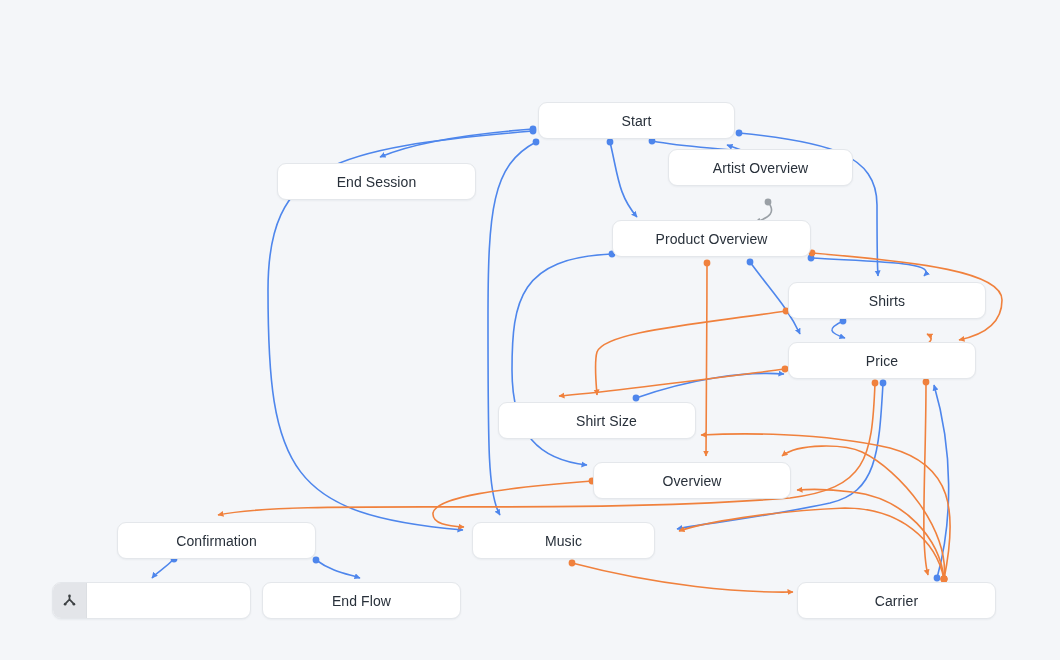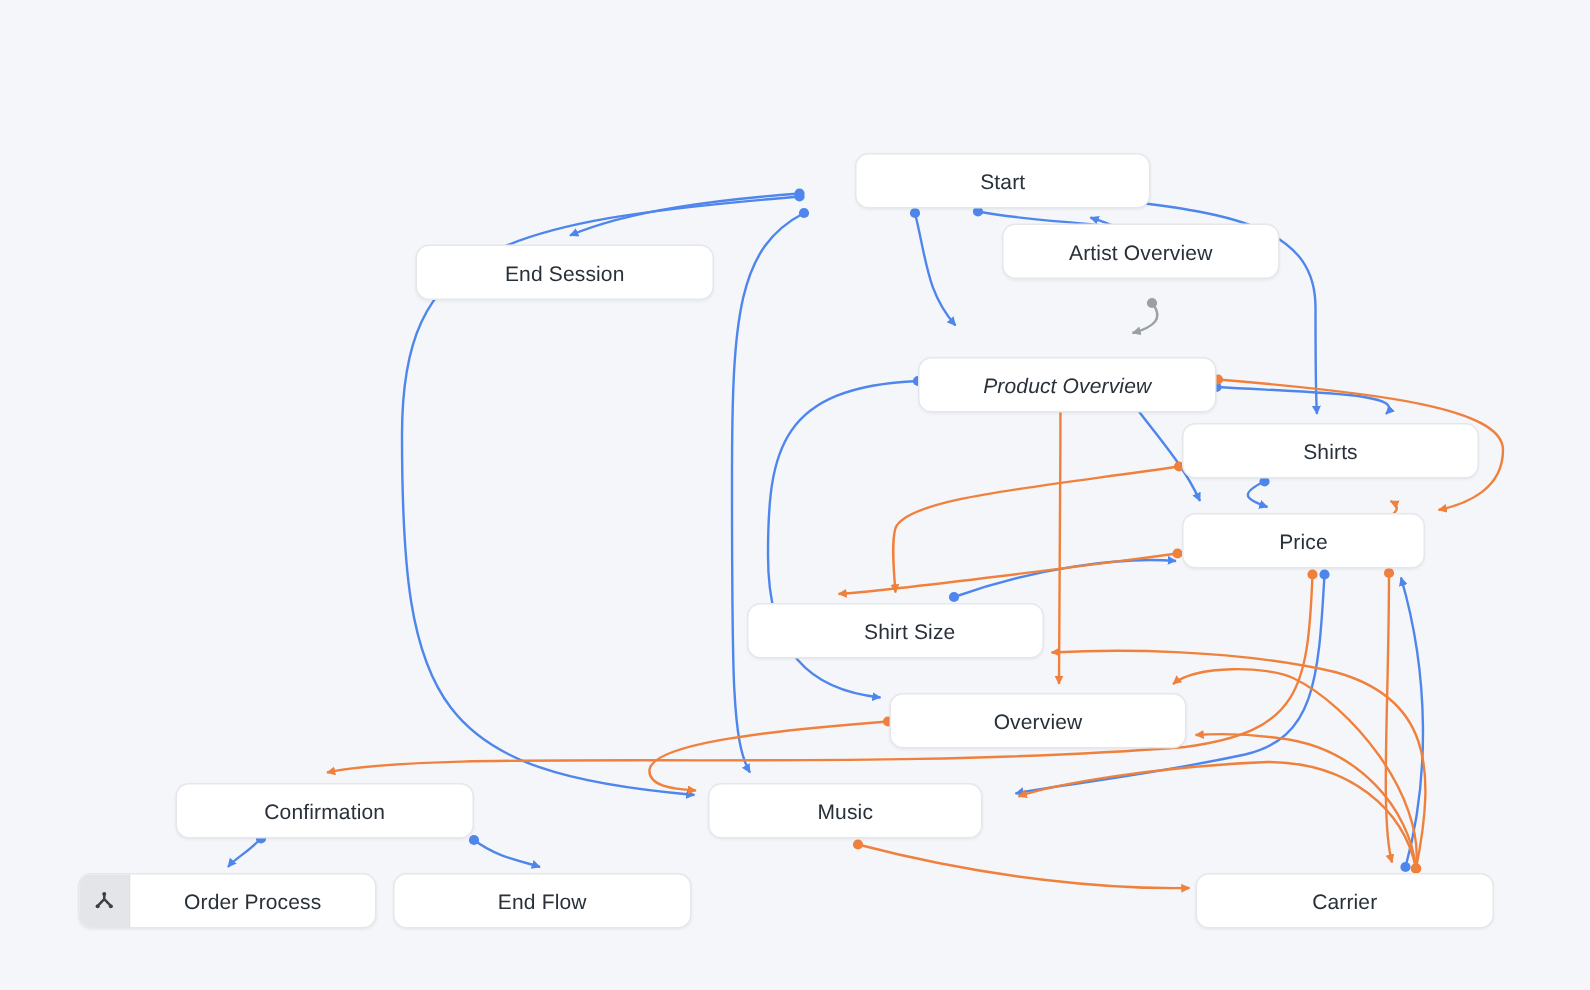--- a/index.html
+++ b/index.html
@@ -105,36 +105,36 @@
         <circle cx="944" cy="579" r="3.4" fill="#f0813d" class="port"></circle>
         <circle cx="944" cy="579" r="3.4" fill="#f0813d" class="port"></circle>
         <circle cx="944" cy="579" r="3.4" fill="#f0813d" class="port"></circle>
         <circle cx="944" cy="579" r="3.4" fill="#f0813d" class="port"></circle>
         <circle cx="572" cy="563" r="3.4" fill="#f0813d" class="port"></circle>
         <circle cx="592" cy="481" r="3.4" fill="#f0813d" class="port"></circle>
         <circle cx="768" cy="202" r="3.4" fill="#9aa0a6" class="port"></circle>
       </g>
   </svg>
   <div id="node-layer">
-      <div class="node" style="left: 538px; top: 102px; width: 197px; height: 37px; margin-left: 32px;">
+      <div class="node" style="left: 538px; top: 102px; width: 197px; height: 37px;">
         <span class="label">Start</span>
       </div>
       <div class="node" style="left: 277px; top: 163px; width: 199px; height: 37px;">
         <span class="label">End Session</span>
       </div>
       <div class="node" style="left: 668px; top: 149px; width: 185px; height: 37px;">
         <span class="label">Artist Overview</span>
       </div>
-      <div class="node" style="left: 612px; top: 238px; width: 199px; height: 37px; font-style: italic;">
+      <div class="node" style="left: 612px; top: 220px; width: 199px; height: 37px;">
         <span class="label">Product Overview</span>
       </div>
       <div class="node" style="left: 788px; top: 282px; width: 198px; height: 37px;">
         <span class="label">Shirts</span>
       </div>
-      <div class="node" style="left: 788px; top: 342px; width: 162px; height: 37px;">
+      <div class="node" style="left: 788px; top: 342px; width: 188px; height: 37px;">
         <span class="label">Price</span>
       </div>
       <div class="node" style="left: 498px; top: 402px; width: 198px; height: 37px; padding-left: 19px;">
         <span class="label">Shirt Size</span>
       </div>
       <div class="node" style="left: 593px; top: 462px; width: 198px; height: 37px;">
         <span class="label">Overview</span>
       </div>
       <div class="node" style="left: 117px; top: 522px; width: 199px; height: 37px;">
         <span class="label">Confirmation</span>
@@ -144,21 +144,20 @@
       </div>
       <div class="node" style="left: 52px; top: 582px; width: 199px; height: 37px;">
         <div class="iconbox">
           <svg width="17" height="17" viewBox="0 0 24 24" fill="none" stroke="#3c4043" stroke-width="2.4" stroke-linecap="round">
             <circle cx="12" cy="5.6" r="1.9" fill="#3c4043" stroke="none"></circle>
             <circle cx="5.8" cy="17.2" r="1.9" fill="#3c4043" stroke="none"></circle>
             <circle cx="18.2" cy="17.2" r="1.9" fill="#3c4043" stroke="none"></circle>
             <path d="M12 7.5 v3 M12 10.5 L7 15.7 M12 10.5 L17 15.7"></path>
           </svg>
         </div>
-        <span class="label">Order Process</span>
       </div>
       <div class="node" style="left: 262px; top: 582px; width: 199px; height: 37px;">
         <span class="label">End Flow</span>
       </div>
       <div class="node" style="left: 797px; top: 582px; width: 199px; height: 37px;">
         <span class="label">Carrier</span>
       </div>
     </div>
 </div>
 

